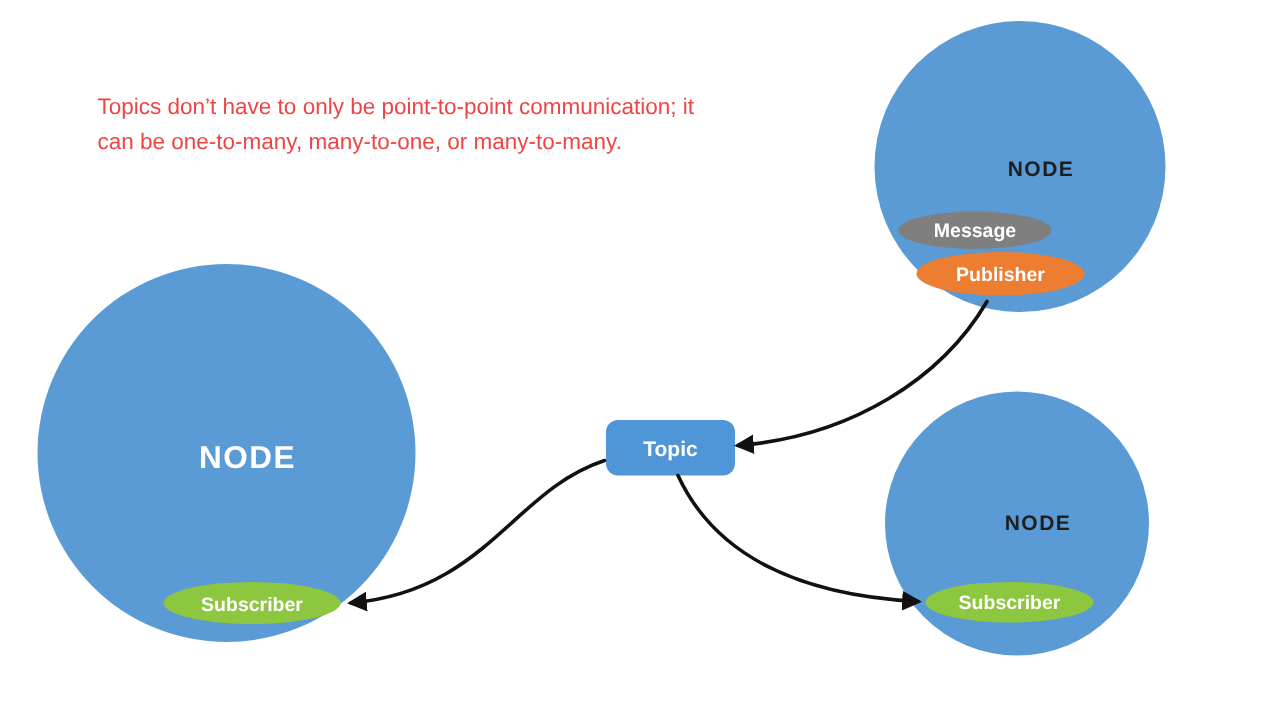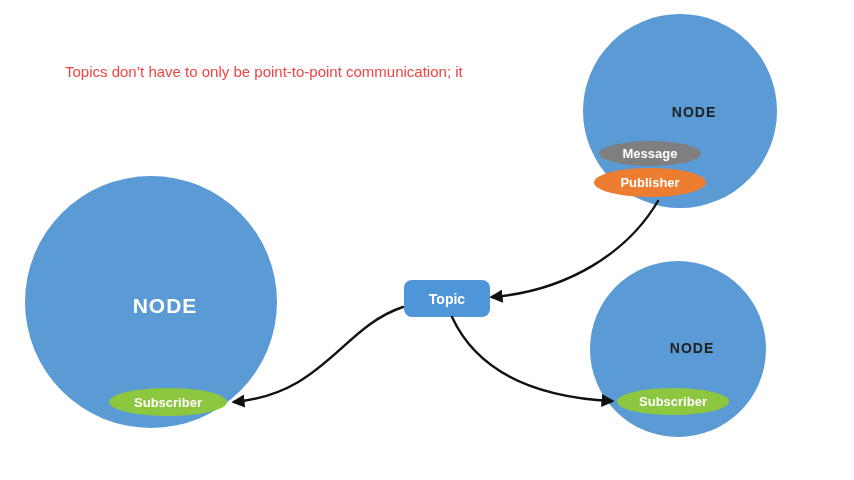--- a/index.html
+++ b/index.html
@@ -50,21 +50,21 @@
     border-radius:50%;
     display:flex;
     align-items:center;
     justify-content:center;
     color:#ffffff;
     font-weight:bold;
     font-size:13px;
   }
   .badge-subscriber-left{ left:109px; top:388px; width:118px; height:28px; background:var(--green); }
   .badge-message{ left:599px; top:141px; width:102px; height:25px; background:var(--gray); }
-  .badge-publisher{ left:594px; top:168px; width:112px; height:29px; background:var(--orange);text-align:right; }
+  .badge-publisher{ left:611px; top:168px; width:112px; height:29px; background:var(--orange);text-align:right; }
   .badge-subscriber-bottom{ left:617px; top:388px; width:112px; height:27px; background:var(--green); }
   .topic-box{
     position:absolute;
     left:404px; top:280px;
     width:86px; height:37px;
     background:var(--topic-blue);
     border-radius:8px;
     display:flex;
     align-items:center;
     justify-content:center;
@@ -84,20 +84,21 @@
     stroke-width:2.4;
     stroke-linecap:round;
   }
   .arrows marker path{ fill:var(--arrow); }
 </style>
 </head>
 <body>
 
 <div class="intro">
   <div>Topics don’t have to only be point-to-point communication; it</div>
+  <div>can be one-to-many, many-to-one, or many-to-many.</div>
 </div>
 
 <div class="node-circle node-left">
   <div class="node-label">NODE</div>
 </div>
 
 <div class="node-circle node-top-right">
   <div class="node-label">NODE</div>
 </div>
 

